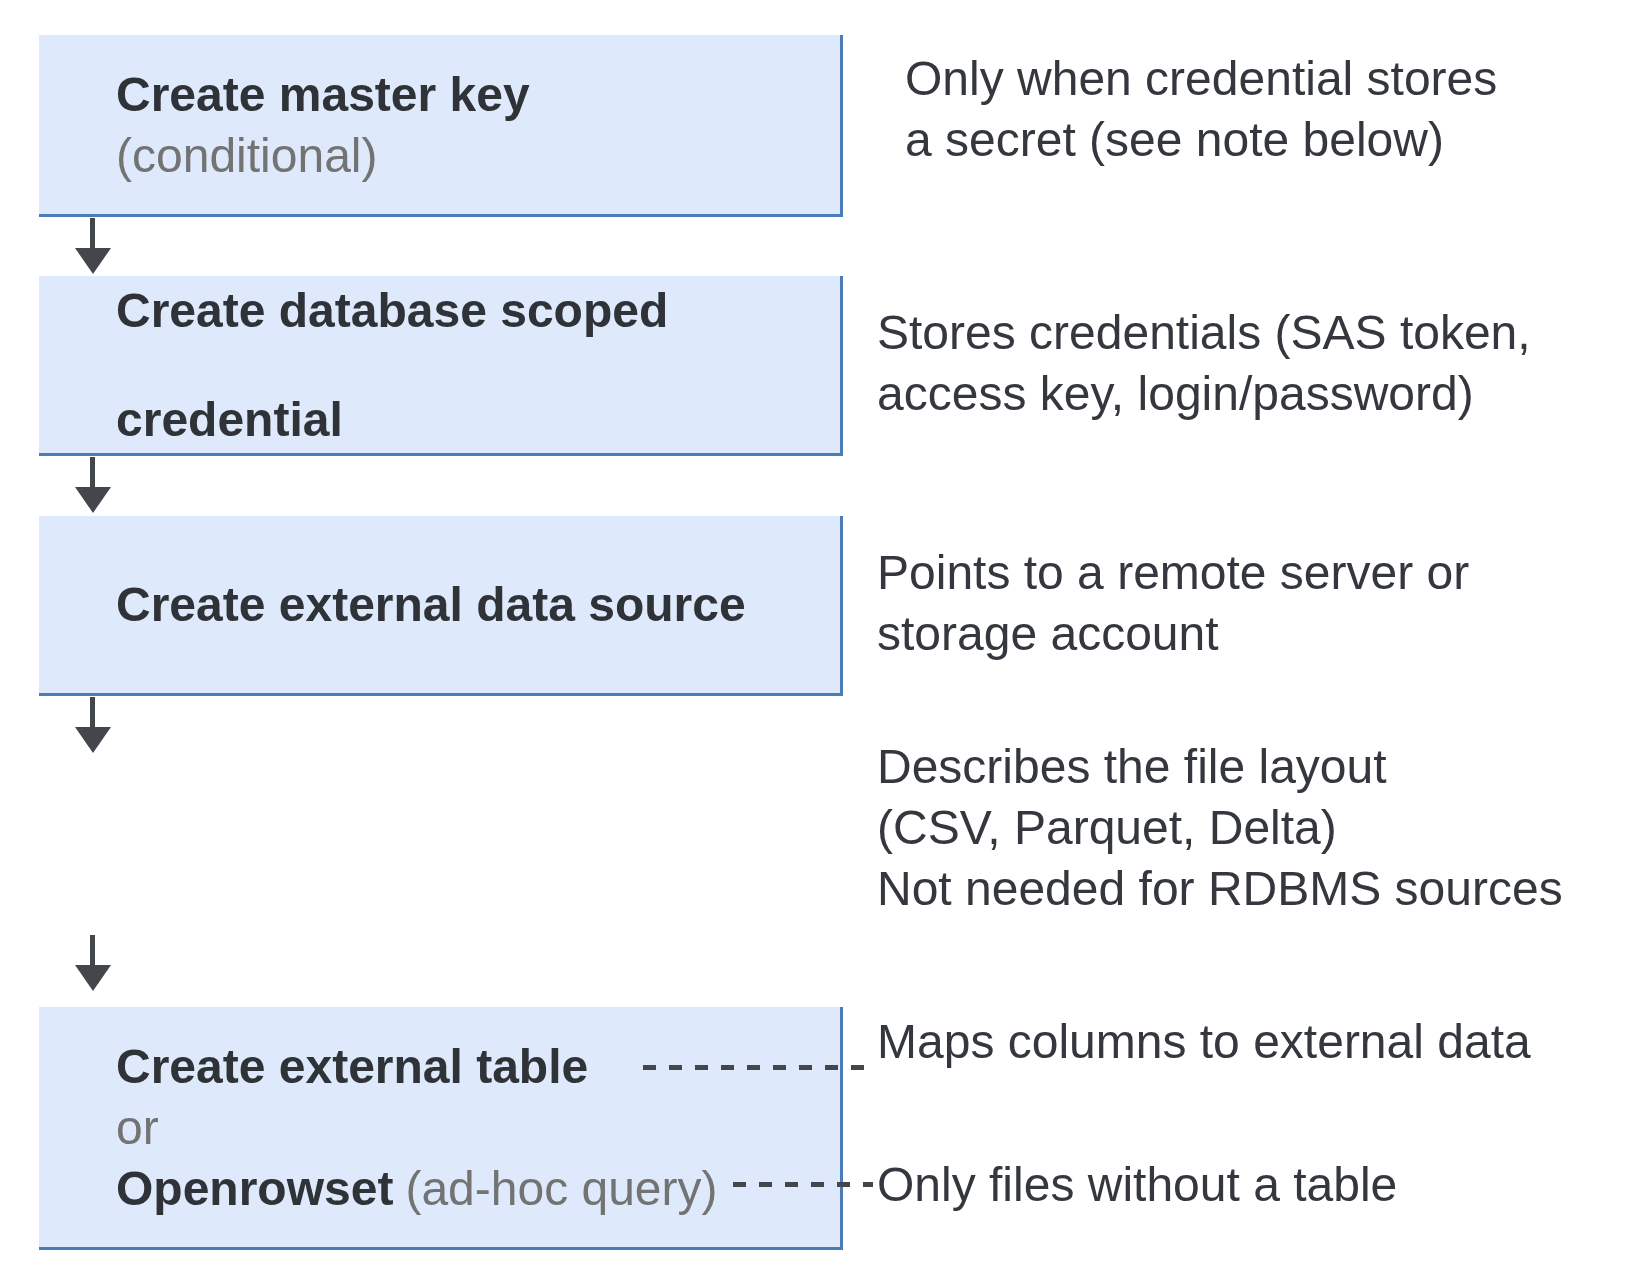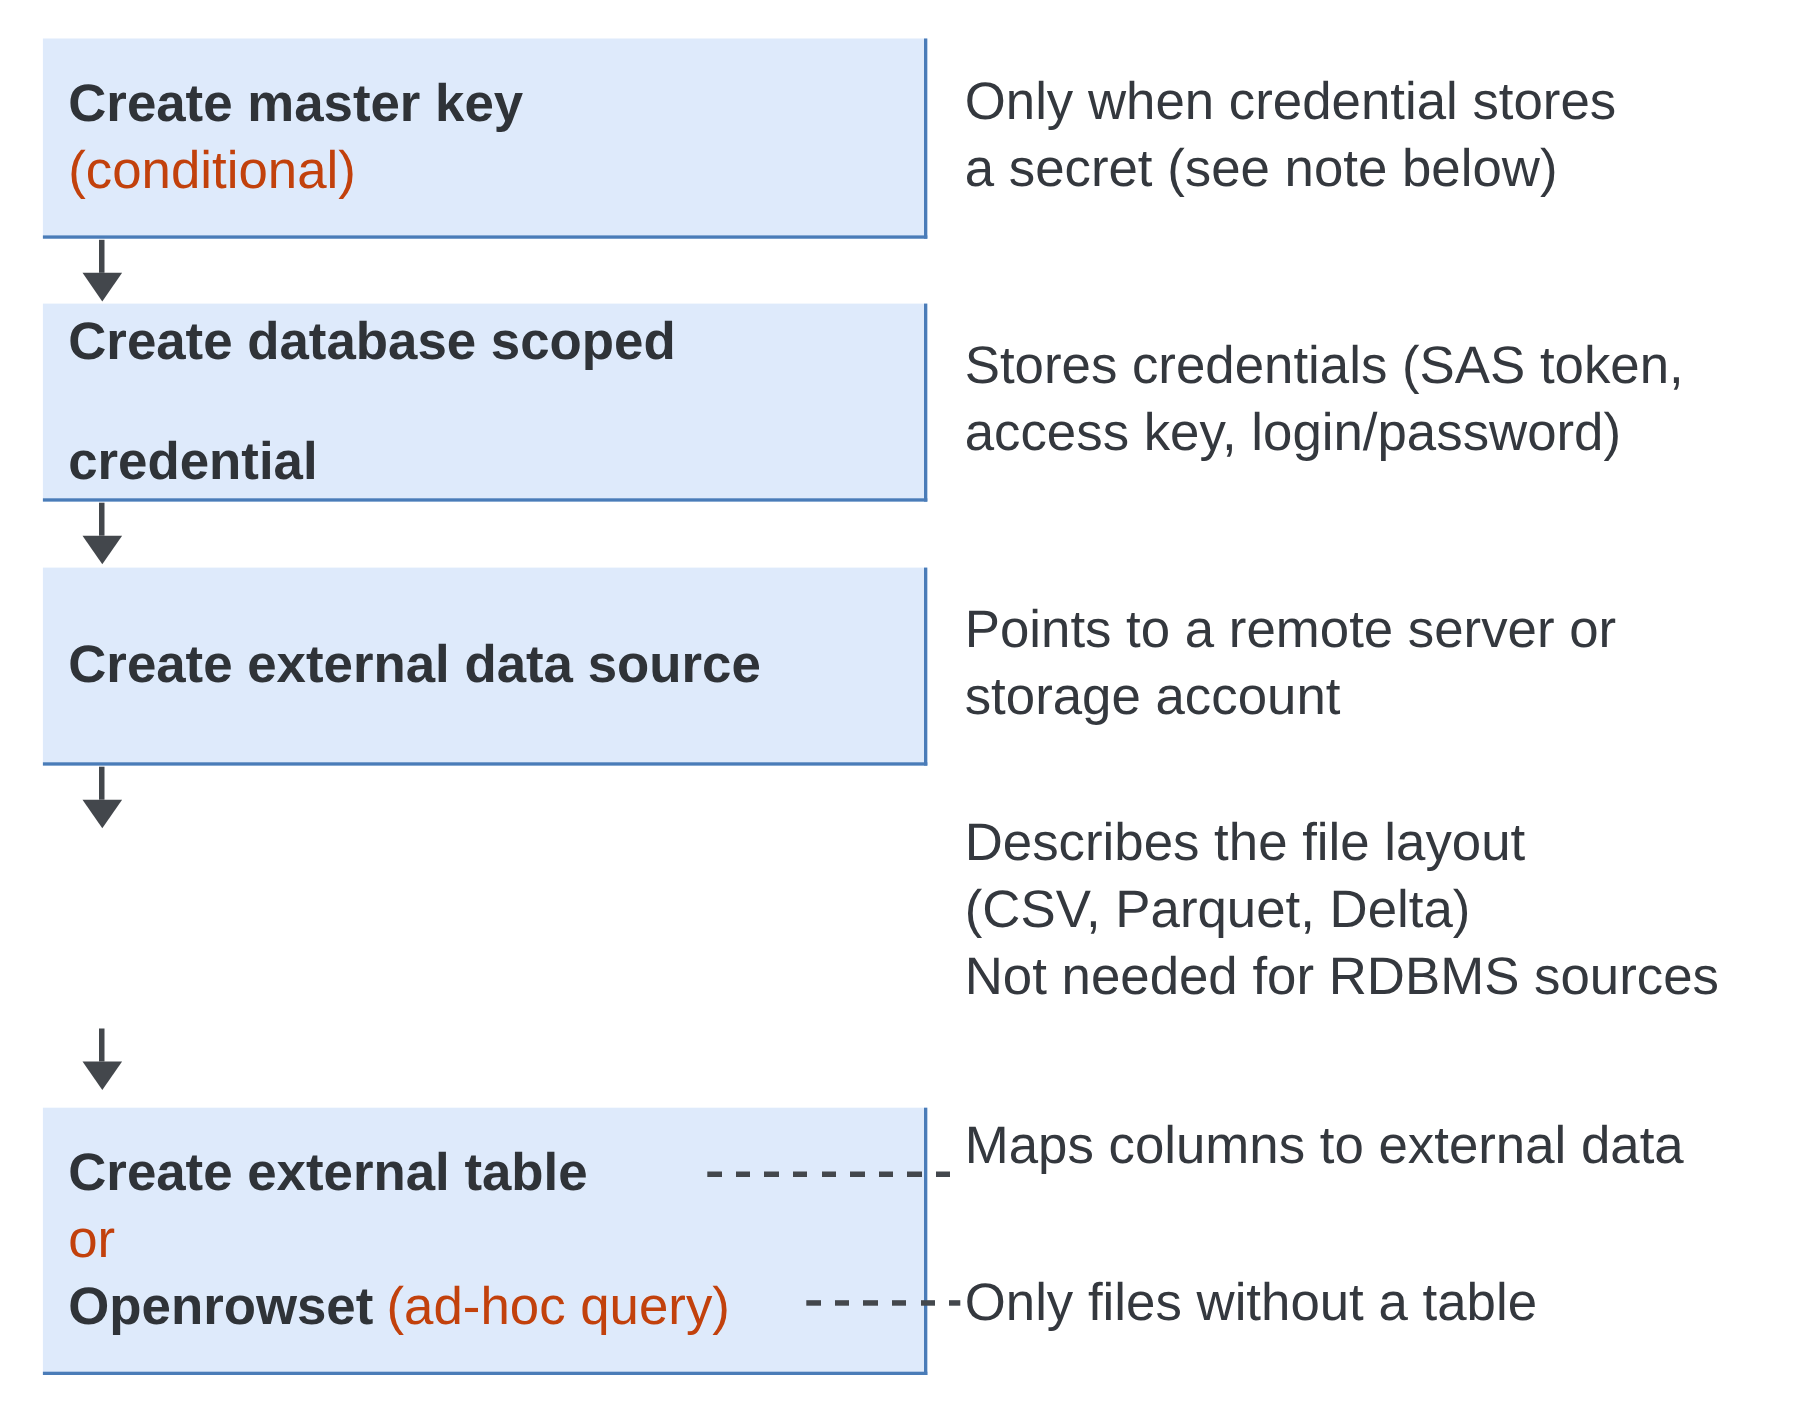--- a/index.html
+++ b/index.html
@@ -16,26 +16,26 @@
     position: absolute;
     left: 39px;
     width: 804px;
     background: #deeafb;
     border-right: 3px solid #4a7cb8;
     border-bottom: 3px solid #4a7cb8;
     box-sizing: border-box;
     display: flex;
     flex-direction: column;
     justify-content: center;
-    padding-left: 23px;
+    padding-left: 77px;
     font-size: 48px;
     line-height: 61px;
   }
   .flow-box .bold { font-weight: bold; color: #2f3338; }
-  .flow-box .regular { font-weight: normal; color: #c2410c; }
+  .flow-box .regular { font-weight: normal; color: #737373; }
   .box-line { white-space: nowrap; }
 
   .note {
     position: absolute;
     left: 877px;
     font-size: 48px;
     line-height: 61px;
     color: #34383e;
     white-space: nowrap;
   }
@@ -72,21 +72,21 @@
   .box-3 { top: 516px;  height: 180px; }
   .box-4 { top: 755px;  height: 179px; }
   .box-5 { top: 1007px; height: 243px; }
 
   .arrow-1 { top: 218px; }
   .arrow-2 { top: 457px; }
   .arrow-3 { top: 697px; }
   .arrow-4 { top: 935px; }
   .flow-arrow .arrow-stem { height: 30px; }
 
-  .note-1 { top: 62px; }
+  .note-1 { top: 48px; margin-left: 28px; }
   .note-2 { top: 302px; }
   .note-3 { top: 542px; }
   .note-4 { top: 736px; }
   .note-5 { top: 1011px; }
   .note-6 { top: 1154px; }
 
   .dash-1 { left: 643px; top: 1065px; width: 232px; }
   .dash-2 { left: 733px; top: 1182px; width: 140px; }
 
   .line3-regular { margin-left: 12px; }

